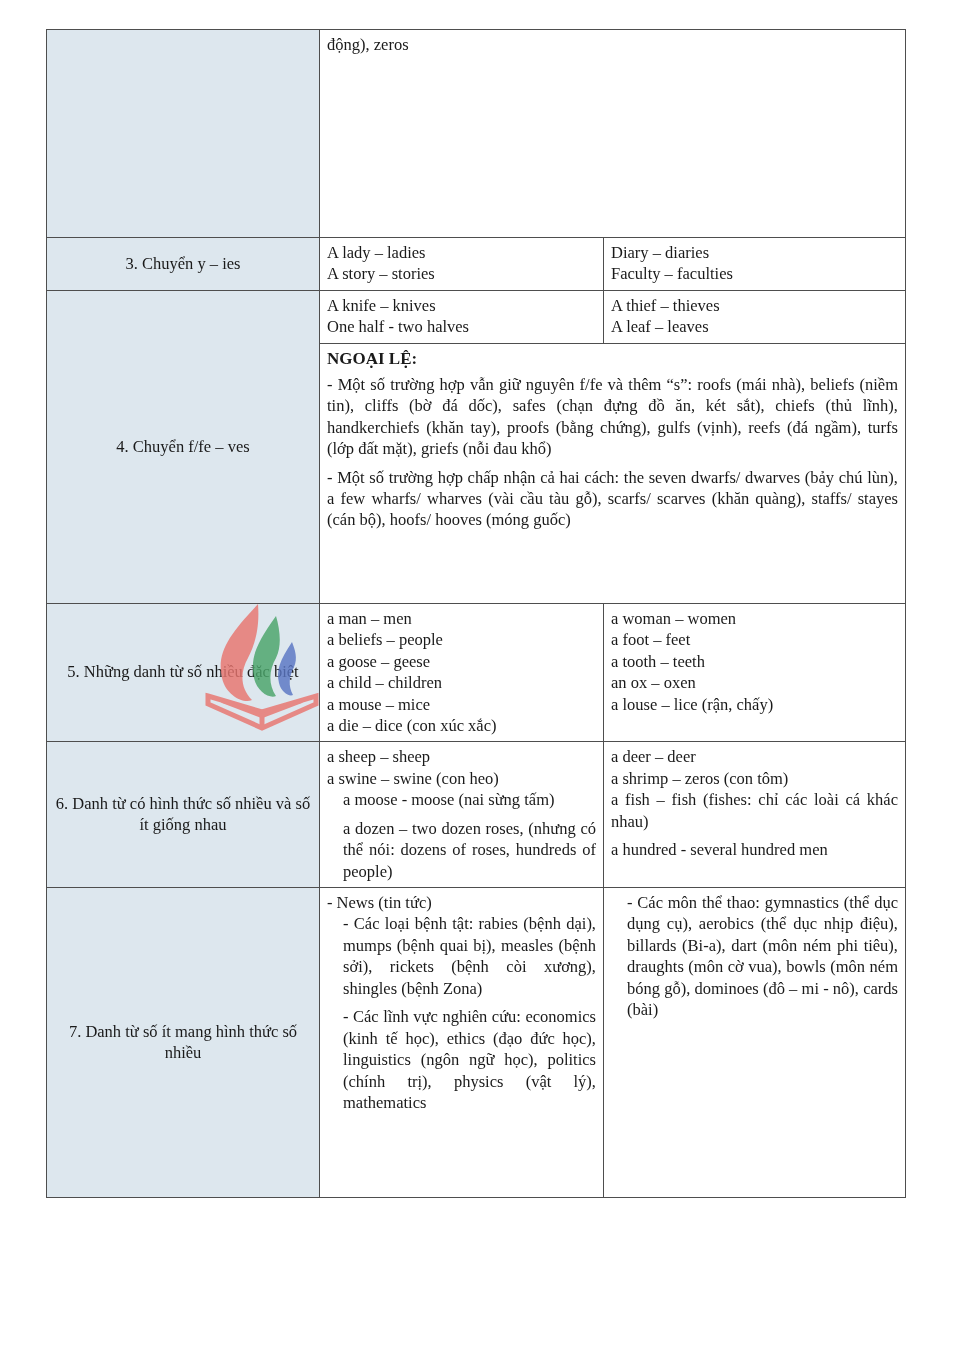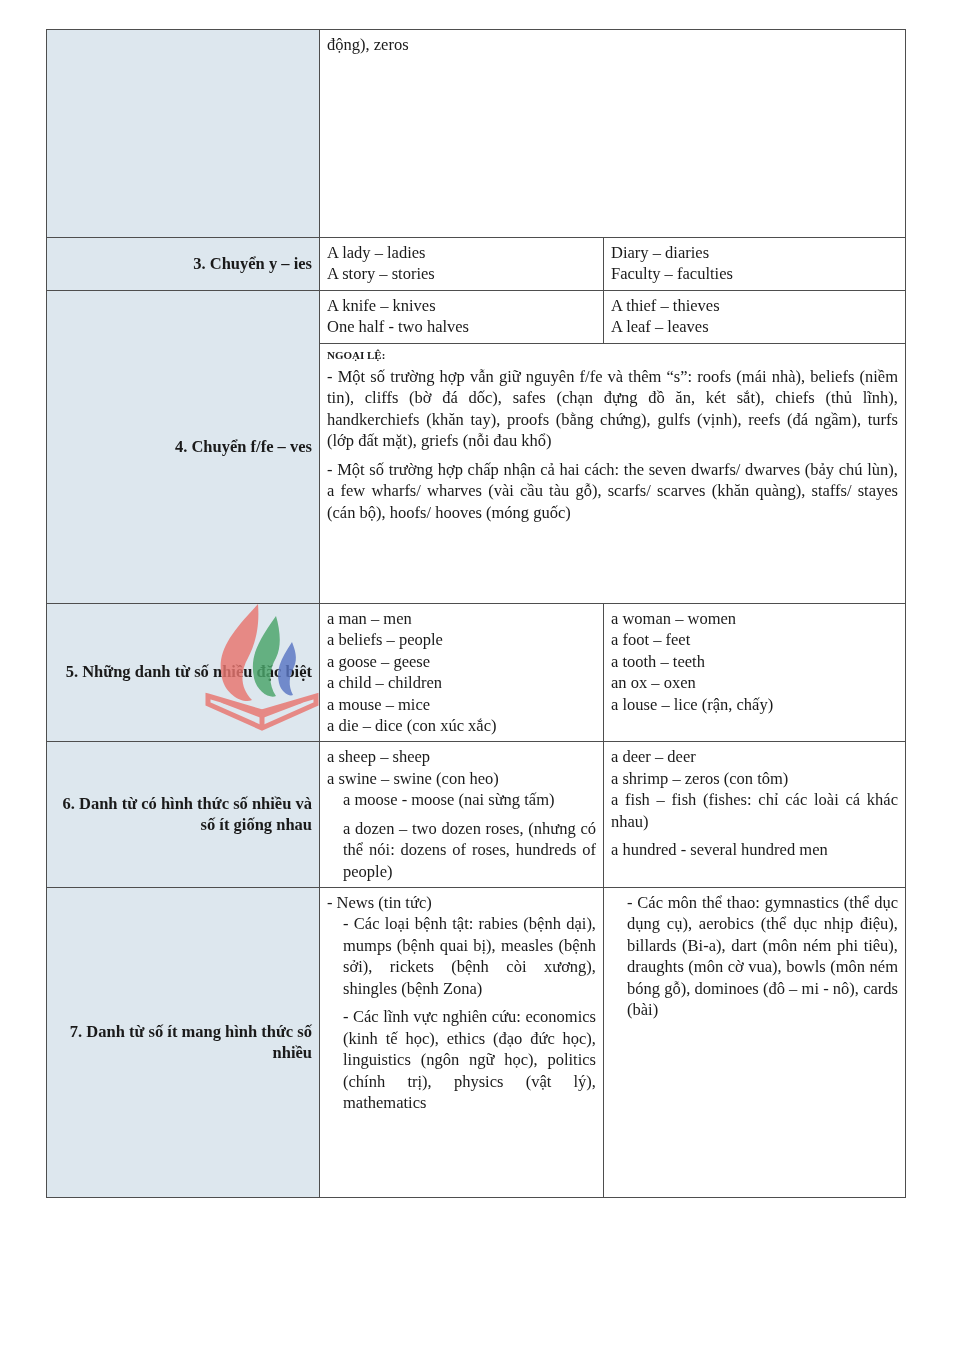--- a/index.html
+++ b/index.html
@@ -39,22 +39,22 @@
     font-size: 16.5px;
     line-height: 1.30;
   }
 
   col.c-label { width: 273px; }
   col.c-mid   { width: 284px; }
   col.c-right { width: 302px; }
 
   .cell-label {
     background: #dde7ee;
-    text-align: right;
-    font-weight: bold;
+    text-align: center;
+    font-weight: normal;
     vertical-align: middle !important;
     font-size: 16.5px;
     line-height: 1.35;
     padding-left: 10px;
     padding-right: 10px;
   }
   .cell-blank {
     background: #dde7ee;
   }
   .cell-white {
@@ -63,21 +63,21 @@
 
   .ex-line {
     display: block;
     white-space: nowrap;
   }
 
   .heading-strong {
     font-weight: bold;
     display: block;
     margin-bottom: 4px;
-    font-size: 11px;
+    font-size: 17px;
   }
 
   .para {
     display: block;
     text-align: justify;
     text-justify: inter-word;
     margin: 0 0 7px 0;
     hyphens: none;
   }
   .para:last-child { margin-bottom: 0; }

